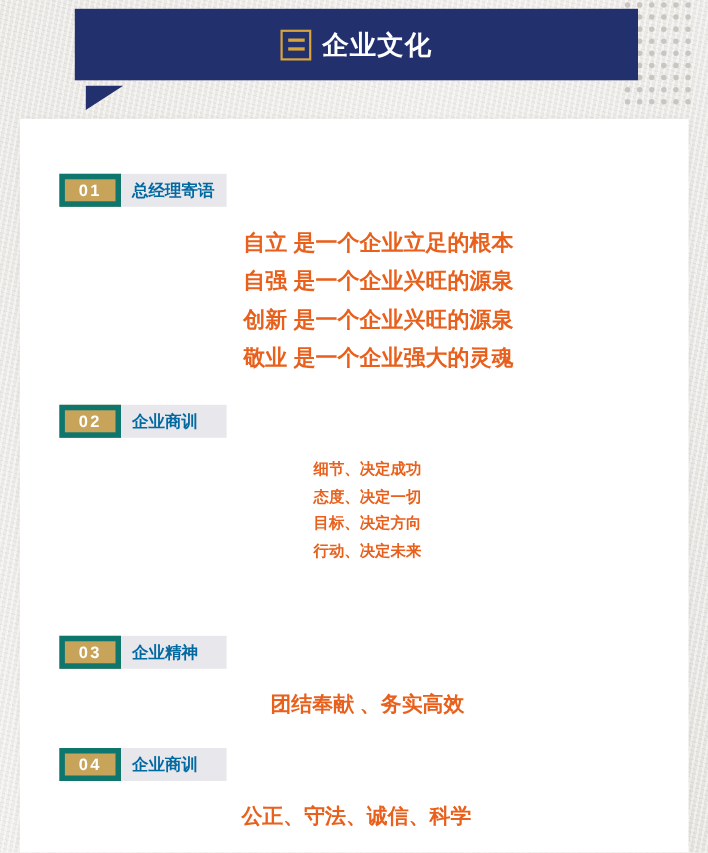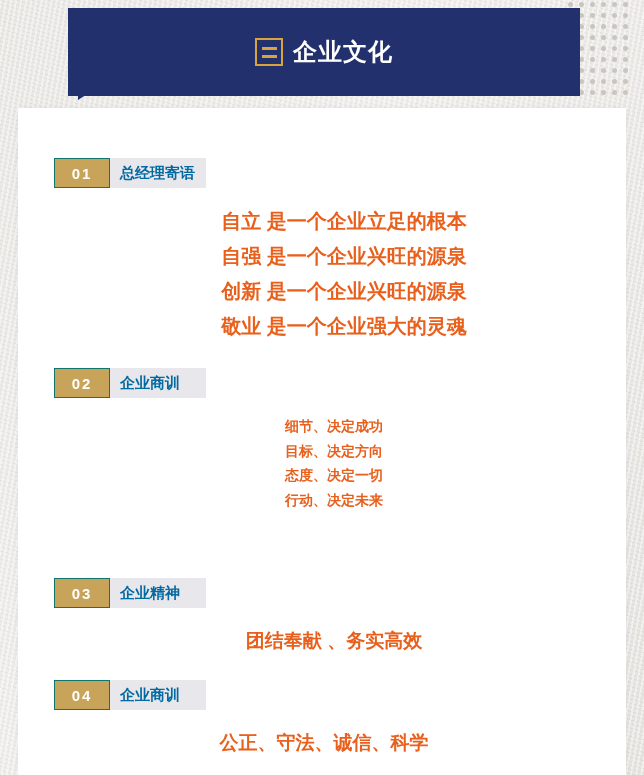--- a/index.html
+++ b/index.html
@@ -33,21 +33,21 @@
     background: #ffffff;
     box-shadow: 0 0 6px rgba(0,0,0,0.06);
   }
 
   
   .banner {
     position: absolute;
     left: 68px;
     top: 8px;
     width: 512px;
-    height: 88px;
+    height: 65px;
     background: #23306e;
     z-index: 5;
   }
   .banner-tail {
     position: absolute;
     left: 78px;
     top: 78px;
     width: 0;
     height: 0;
     border-top: 22px solid #23306e;
@@ -115,21 +115,21 @@
   .sec-num {
     width: 56px;
     background: #c7a45a;
     color: #ffffff;
     font-size: 15px;
     font-weight: bold;
     letter-spacing: 2px;
     display: flex;
     align-items: center;
     justify-content: center;
-    border: 1px solid #0f766e;
+    border: 5px solid #0f766e;
     box-sizing: border-box;
   }
   .sec-label {
     min-width: 96px;
     background: #e8e8ec;
     color: #0369a1;
     font-size: 15px;
     font-weight: bold;
     display: flex;
     align-items: center;
@@ -239,22 +239,22 @@
     </div>
   </div>
 
   <div class="section s2-wrap">
     <div class="sec-head">
       <div class="sec-num">02</div>
       <div class="sec-label">企业商训</div>
     </div>
     <div class="lines s2">
       <div class="line">细节、决定成功</div>
+      <div class="line">态度、决定一切</div>
       <div class="line">目标、决定方向</div>
-      <div class="line">态度、决定一切</div>
       <div class="line">行动、决定未来</div>
     </div>
   </div>
 
   <div class="section s3-wrap">
     <div class="sec-head">
       <div class="sec-num">03</div>
       <div class="sec-label">企业精神</div>
     </div>
     <div class="lines s3">

